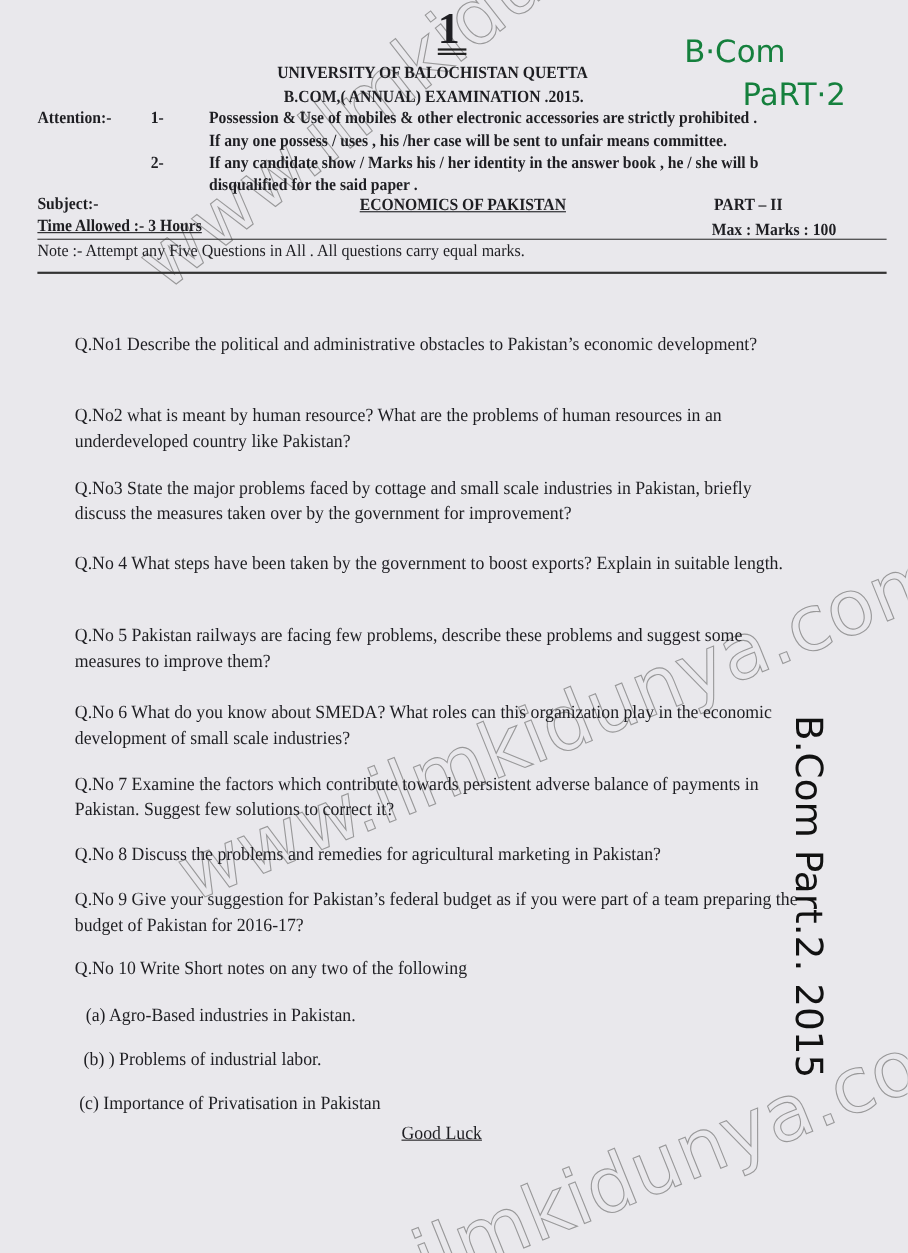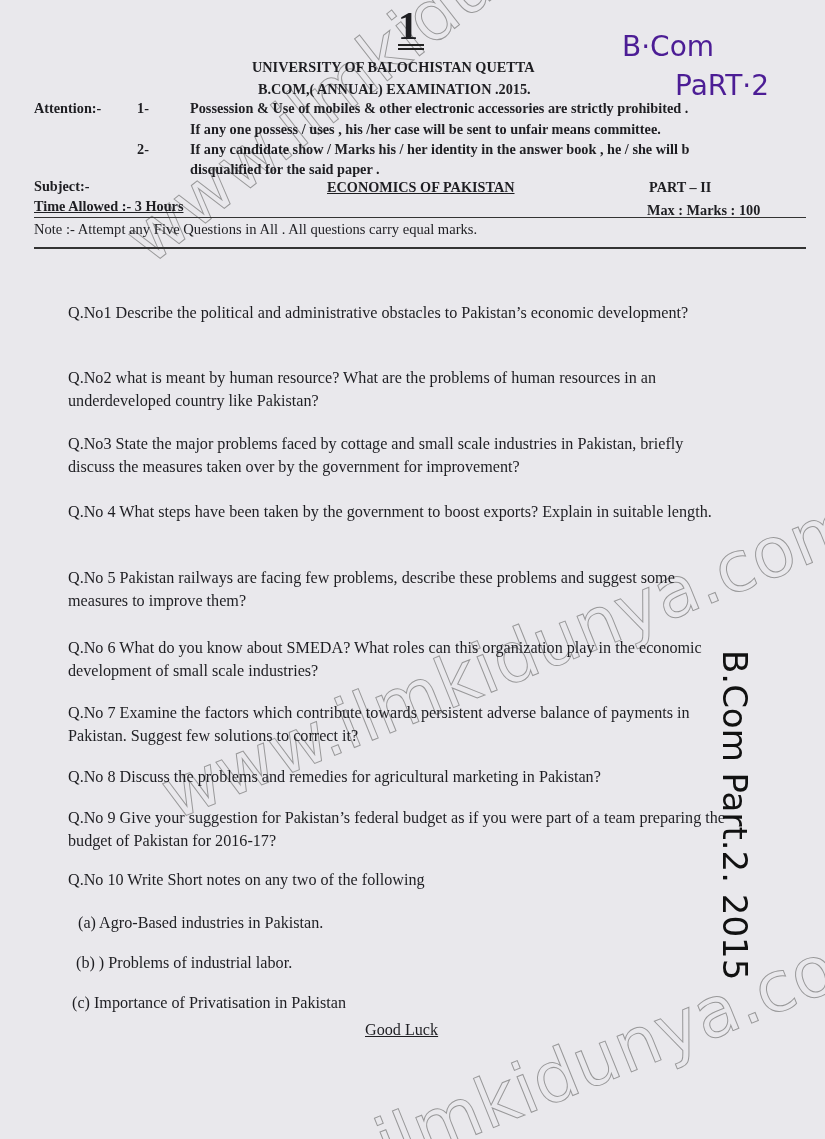--- a/index.html
+++ b/index.html
@@ -7,21 +7,21 @@
     width:825px; height:1139px; overflow:hidden; position:relative;
     background:#e9e8ec;
     font-family:"Liberation Serif", serif; color:#1e1e22;
   }
   .page { position:absolute; inset:0; }
   .abs { position:absolute; white-space:nowrap; }
   .num1 { left:398px; top:2px; font-size:40px; font-weight:bold; }
   .num1u { position:absolute; left:398px; top:44px; width:26px; height:2px; background:#222; }
   .num1u2 { position:absolute; left:398px; top:48px; width:26px; height:2px; background:#222; }
   .hdr { font-family:"Liberation Serif", serif; font-weight:bold; font-size:15.5px; transform:scaleX(0.92); transform-origin:left top; }
-  .hw { font-family:"DejaVu Sans", sans-serif; font-size:28px; color:#4c1d95; }
+  .hw { font-family:"DejaVu Sans", sans-serif; font-size:28px; color:#15803d; }
   .hr { position:absolute; height:1px; background:#333; }
   .q { font-size:17px; line-height:23px; width:700px; white-space:normal; transform:scaleX(0.95); transform-origin:left top; }
   .ul { text-decoration:underline; }
   .vert { position:absolute; left:755px; top:650px; transform:rotate(90deg); transform-origin:left top; font-family:"DejaVu Sans", sans-serif; font-size:34px; color:#111; white-space:nowrap; }
   .wm { position:absolute; font-family:"DejaVu Sans", sans-serif; font-size:70px; color:transparent; -webkit-text-stroke:1px #777; opacity:0.7; white-space:nowrap; transform-origin:left top; }
 </style>
 </head>
 <body>
 
 <div class="page">

